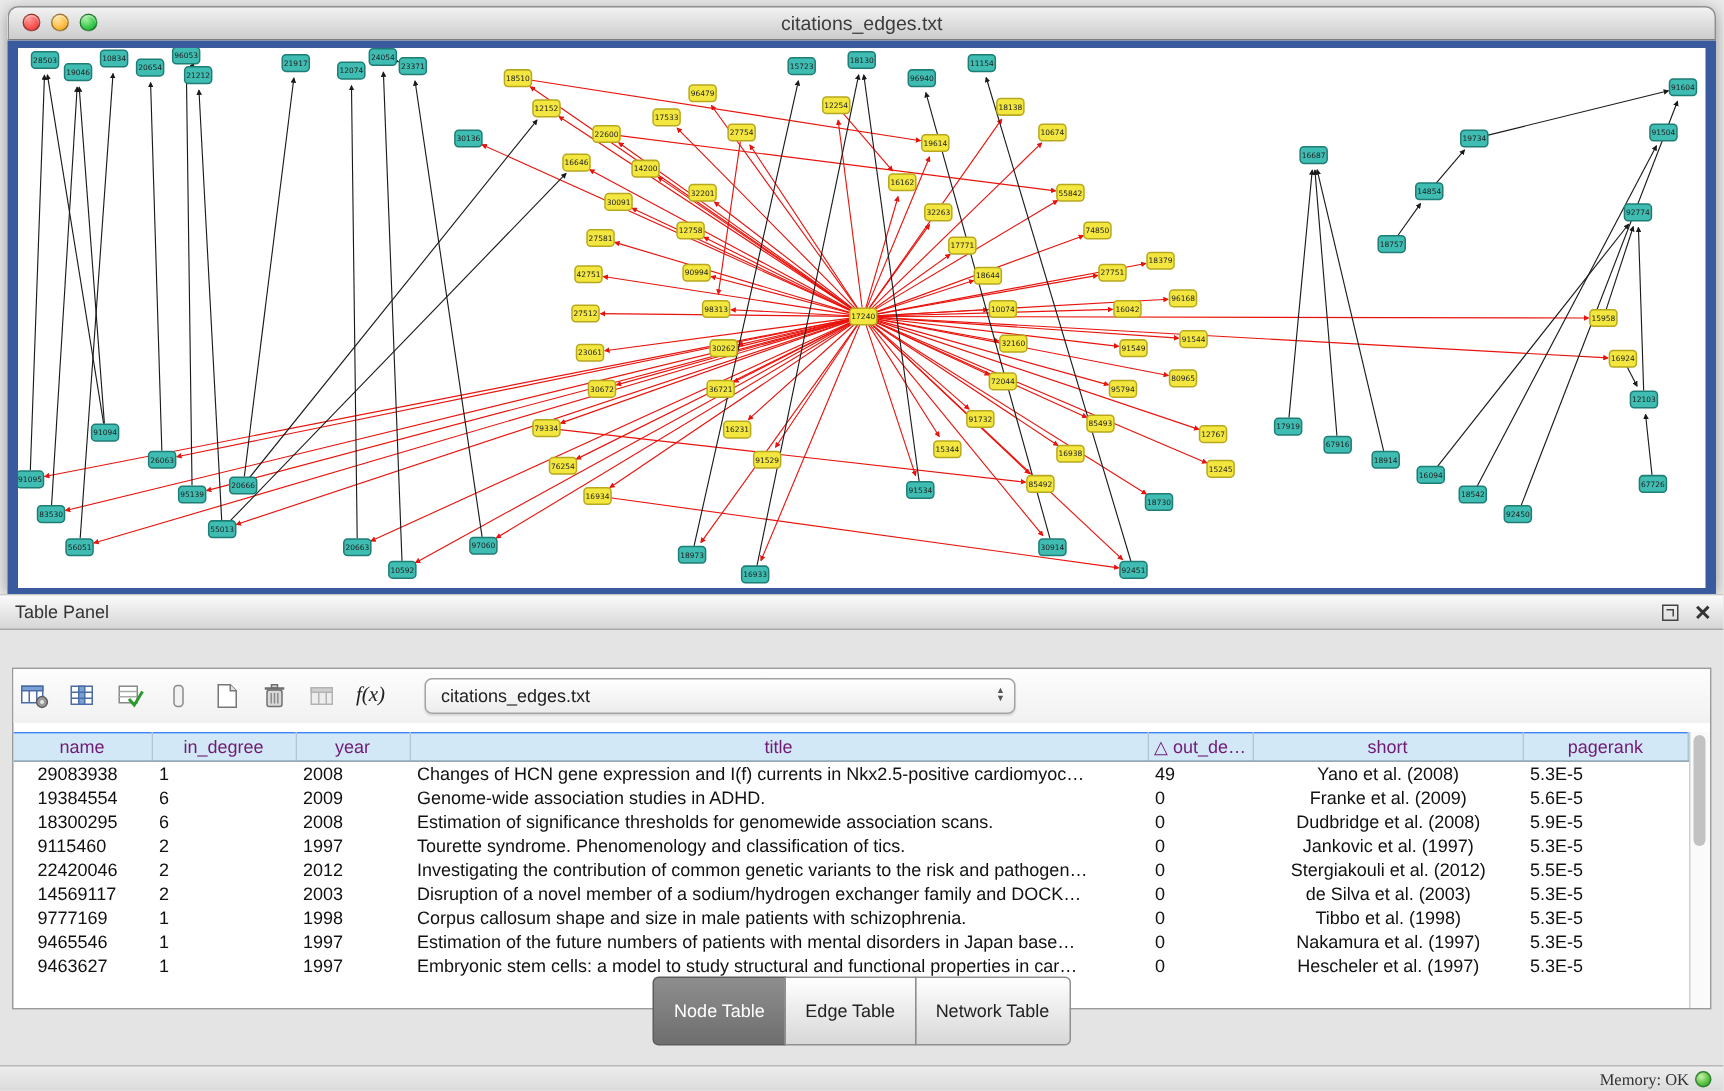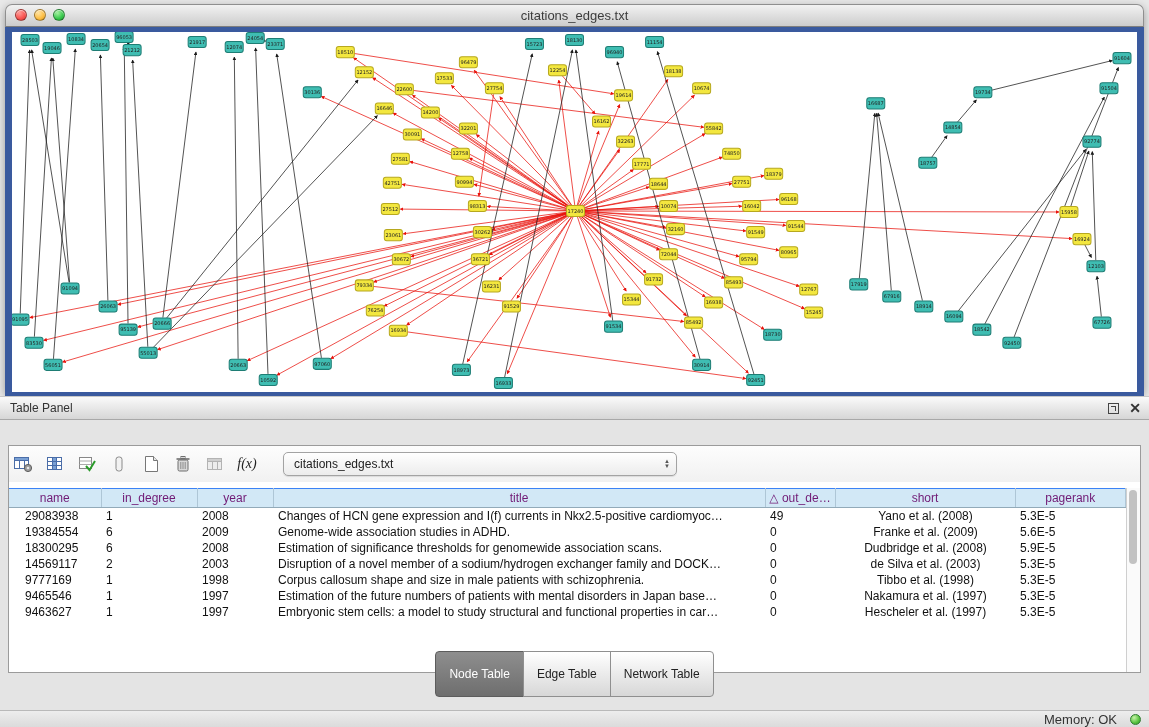--- a/index.html
+++ b/index.html
@@ -48,21 +48,21 @@
   .vscroll{width:13px;border-left:1px solid #cfcfcf;background:#fafafa;position:relative;}
   .vthumb{position:absolute;left:2px;top:2px;width:8px;height:74px;border-radius:4px;background:#c2c2c2;}
 
   .tab-row{position:absolute;left:0;right:0;bottom:31px;display:flex;justify-content:center;}
   .tabbtn{height:20px;line-height:20px;padding:12px 13px;font-size:12px;border:1px solid #8f8f8f;background:linear-gradient(#ffffff,#d7d7d7);color:#222;margin-left:-1px;}
   .tabbtn.first{border-radius:4px 0 0 4px;margin-left:0;}
   .tabbtn.last{border-radius:0 4px 4px 0;}
   .tabbtn.active{background:linear-gradient(#8e8e8e,#6e6e6e);color:#fff;border-color:#5c5c5c;}
 
   .status-bar{position:absolute;left:0;right:0;bottom:0;height:18px;background:linear-gradient(#ededed,#dadada);border-top:1px solid #b9b9b9;display:flex;align-items:center;justify-content:flex-end;padding-right:8px;box-sizing:border-box;}
-  .status-bar .mem{font-size:13px;color:#333;margin-right:13px;}
+  .status-bar .mem{font-size:11px;color:#333;margin-right:4px;font-family:Liberation Serif, serif;}
   .memdot{width:11px;height:11px;border-radius:50%;border:1px solid #2f7d2f;background:radial-gradient(circle at 35% 30%,#c7f3a8,#57c23e 60%,#2f9430);box-sizing:border-box;}
 </style>
 </head>
 <body>
 
 <div id="app">
 
   <div class="net-window">
     <div class="titlebar">
       <div class="lights">
@@ -737,20 +737,38 @@
                 <tr>
                   <td class="c0">18300295</td>
                   <td class="c1">6</td>
                   <td class="c2">2008</td>
                   <td class="c3">Estimation of significance thresholds for genomewide association scans.</td>
                   <td class="c4">0</td>
                   <td class="c5">Dudbridge et al. (2008)</td>
                   <td class="c6">5.9E-5</td>
                 </tr>
                 <tr>
+                  <td class="c0">9115460</td>
+                  <td class="c1">2</td>
+                  <td class="c2">1997</td>
+                  <td class="c3">Tourette syndrome. Phenomenology and classification of tics.</td>
+                  <td class="c4">0</td>
+                  <td class="c5">Jankovic et al. (1997)</td>
+                  <td class="c6">5.3E-5</td>
+                </tr>
+                <tr>
+                  <td class="c0">22420046</td>
+                  <td class="c1">2</td>
+                  <td class="c2">2012</td>
+                  <td class="c3">Investigating the contribution of common genetic variants to the risk and pathogen…</td>
+                  <td class="c4">0</td>
+                  <td class="c5">Stergiakouli et al. (2012)</td>
+                  <td class="c6">5.5E-5</td>
+                </tr>
+                <tr>
                   <td class="c0">14569117</td>
                   <td class="c1">2</td>
                   <td class="c2">2003</td>
                   <td class="c3">Disruption of a novel member of a sodium/hydrogen exchanger family and DOCK…</td>
                   <td class="c4">0</td>
                   <td class="c5">de Silva et al. (2003)</td>
                   <td class="c6">5.3E-5</td>
                 </tr>
                 <tr>
                   <td class="c0">9777169</td>

